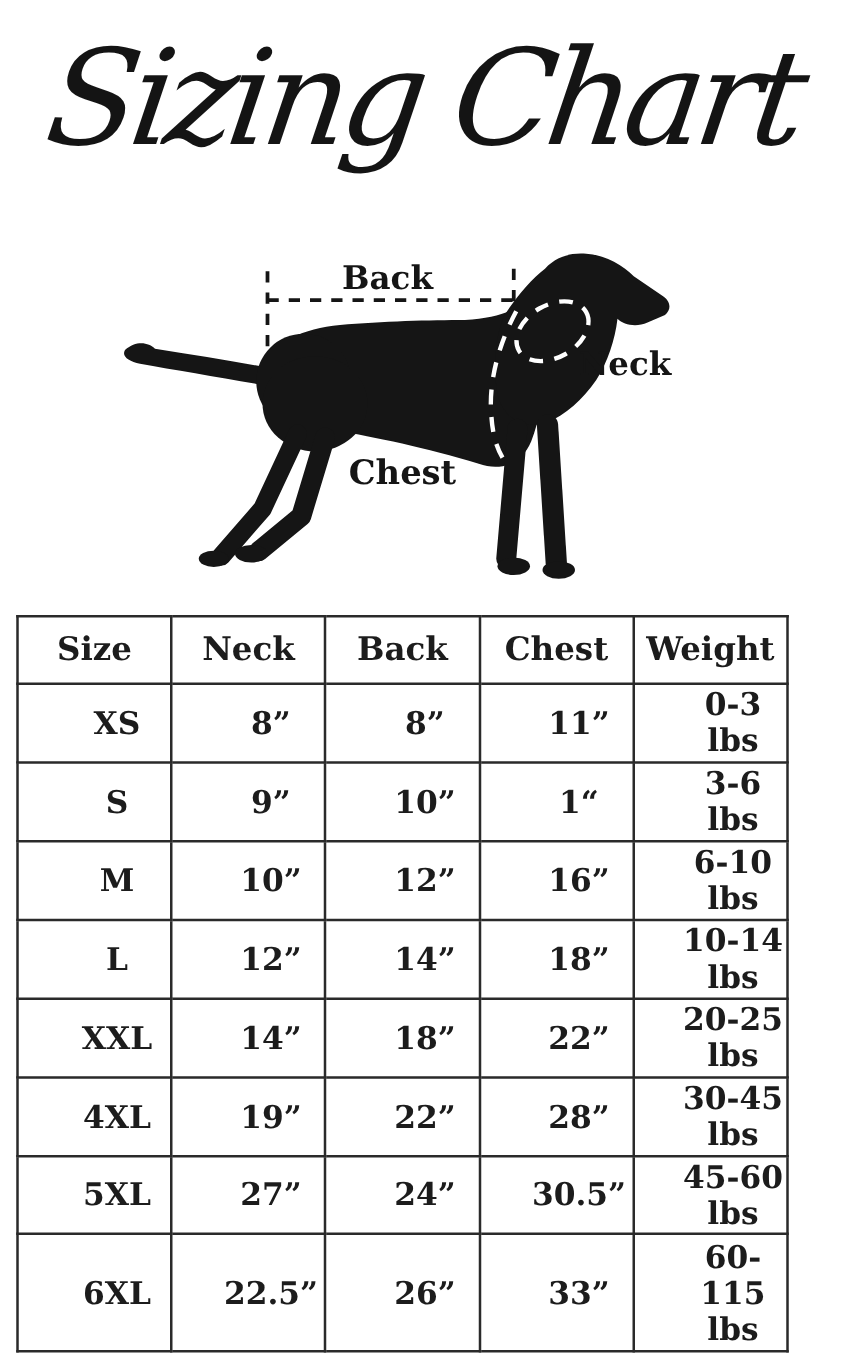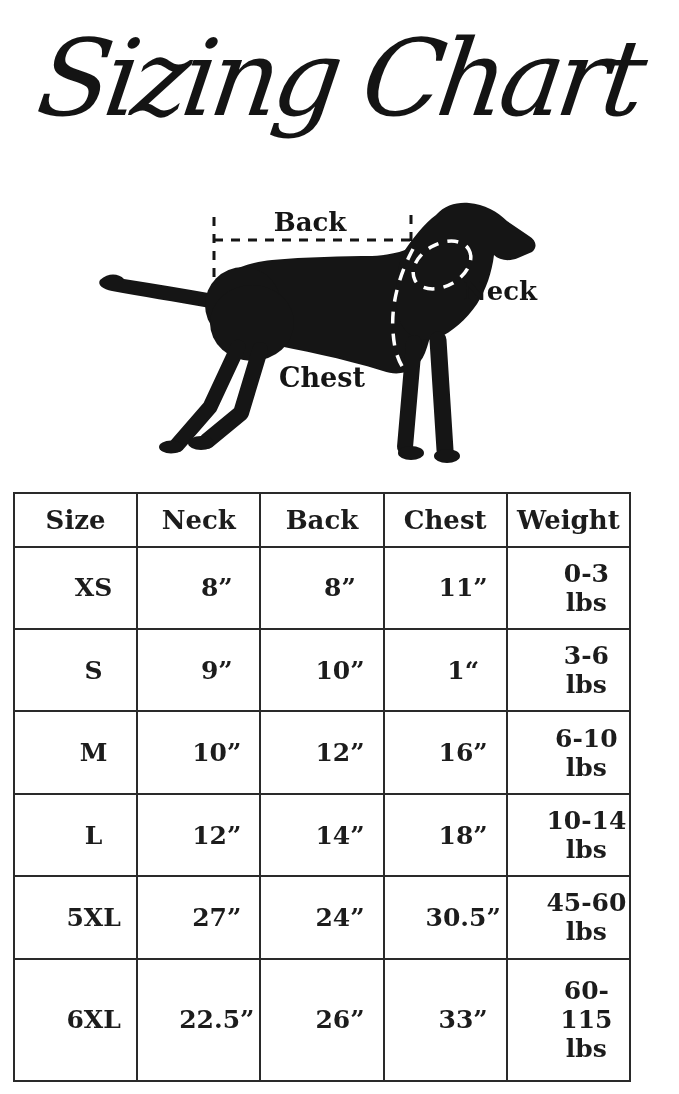--- a/index.html
+++ b/index.html
@@ -123,20 +123,34 @@
           <td>6-10 lbs</td>
         </tr>
         <tr>
           <td>L</td>
           <td>12”</td>
           <td>14”</td>
           <td>18”</td>
           <td>10-14 lbs</td>
         </tr>
         <tr>
+          <td>XXL</td>
+          <td>14”</td>
+          <td>18”</td>
+          <td>22”</td>
+          <td>20-25 lbs</td>
+        </tr>
+        <tr>
+          <td>4XL</td>
+          <td>19”</td>
+          <td>22”</td>
+          <td>28”</td>
+          <td>30-45 lbs</td>
+        </tr>
+        <tr>
           <td>5XL</td>
           <td>27”</td>
           <td>24”</td>
           <td>30.5”</td>
           <td>45-60 lbs</td>
         </tr>
         <tr>
           <td>6XL</td>
           <td>22.5”</td>
           <td>26”</td>

